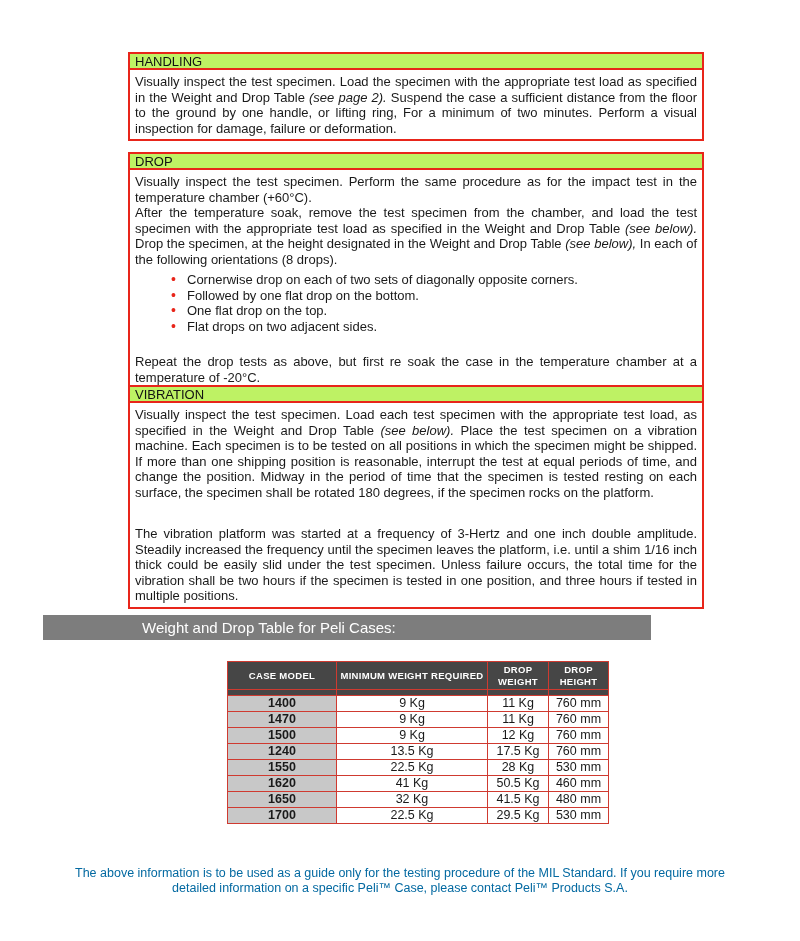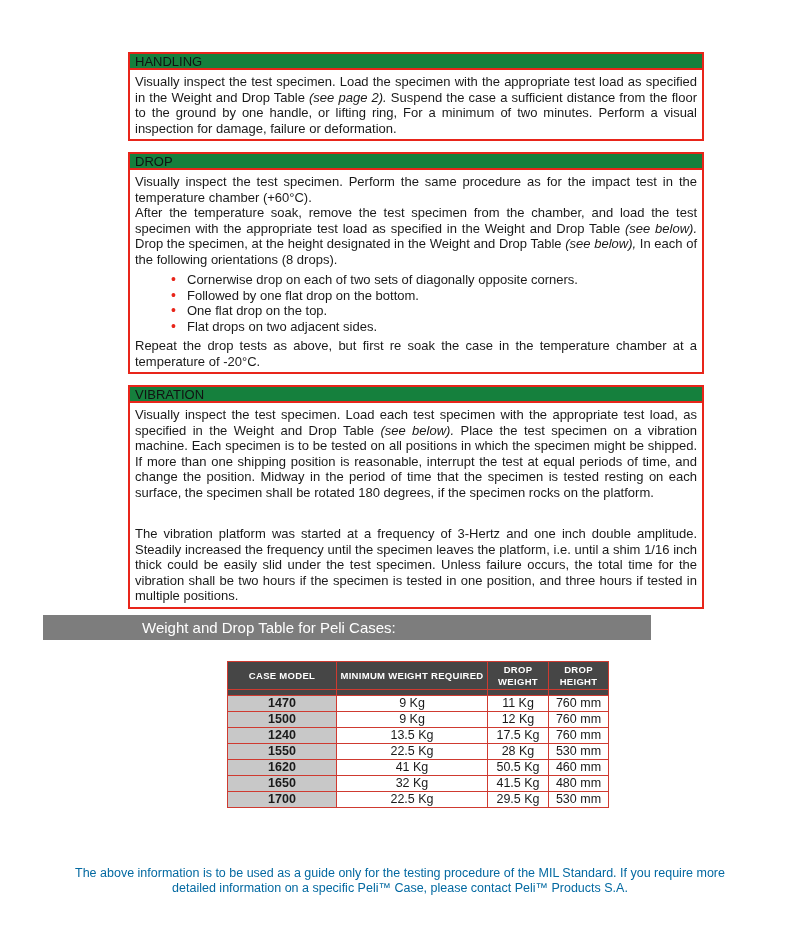--- a/index.html
+++ b/index.html
@@ -10,33 +10,33 @@
     color: #1a1a1a;
   }
   .page { position: absolute; inset: 0; background: #ffffff; }
 
   
   .section {
     position: absolute; left: 128px; width: 576px;
     border: 2px solid #e8251a; background: #ffffff;
   }
   .section-header {
-    background: #15803d; border-bottom: 2px solid #e8251a;
+    background: #bef264; border-bottom: 2px solid #e8251a;
     height: 16px; line-height: 16px; padding-left: 5px;
     font-size: 13px; color: #111111;
   }
   .section-body {
     padding: 4px 5px 3px 5px;
     font-size: 13px; line-height: 15.5px; text-align: justify;
   }
   .section-body p { margin: 0; }
   .section-body p.gap { margin-top: 26px; }
   .it { font-style: italic; }
 
-  ul.bullets { list-style: none; margin: 5px 0 4px 0; }
+  ul.bullets { list-style: none; margin: 5px 0 20px 0; }
   ul.bullets li { position: relative; padding-left: 52px; text-align: left; }
   ul.bullets li::before {
     content: "\2022"; color: #e8251a; position: absolute; left: 36px; top: 0;
     font-size: 14px;
   }
 
   
   .banner {
     position: absolute; top: 615px; left: 43px; width: 608px; height: 25px;
     background: #7d7d7d; color: #ffffff;
@@ -130,20 +130,26 @@
       </tr>
       <tr class="strip">
         <td></td>
           <td></td>
           <td></td>
           <td></td>
       </tr>
     </thead>
     <tbody>
       <tr>
+          <td class="model">1400</td>
+          <td>9 Kg</td>
+          <td>11 Kg</td>
+          <td>760 mm</td>
+        </tr>
+      <tr>
           <td class="model">1470</td>
           <td>9 Kg</td>
           <td>11 Kg</td>
           <td>760 mm</td>
         </tr>
       <tr>
           <td class="model">1500</td>
           <td>9 Kg</td>
           <td>12 Kg</td>
           <td>760 mm</td>

